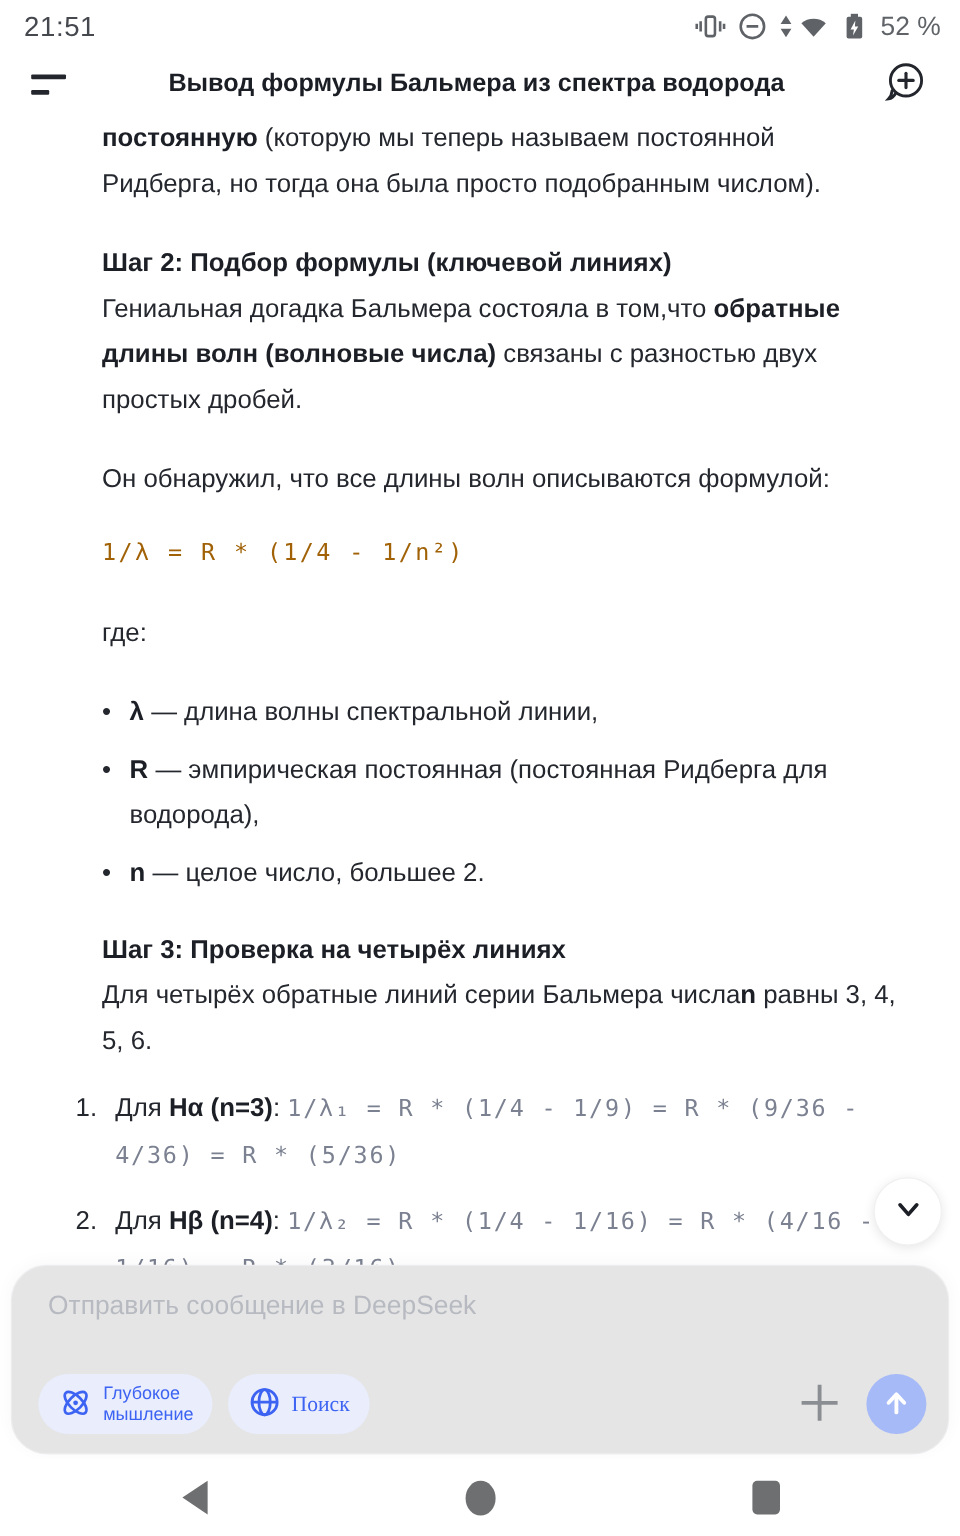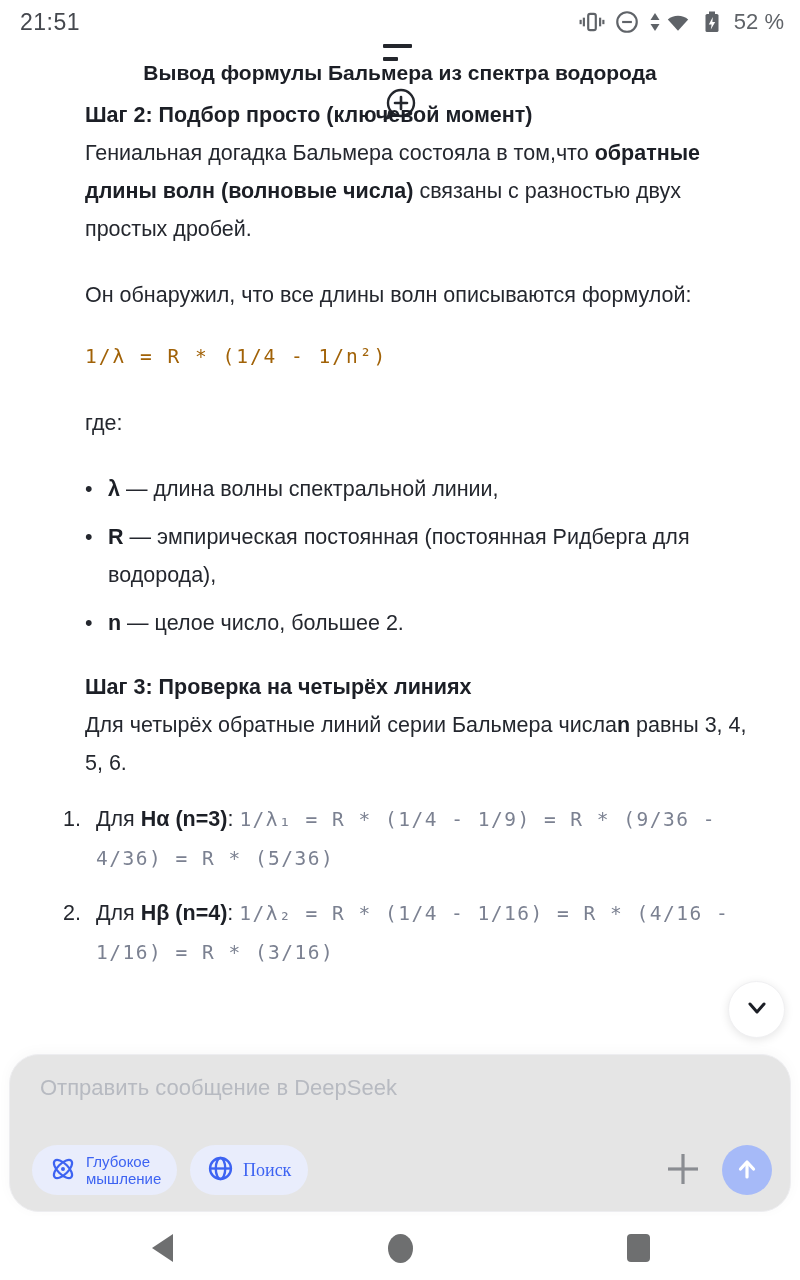--- a/index.html
+++ b/index.html
@@ -25,21 +25,20 @@
   .status-right svg { display: block; }
   .battery-percent { font-size: 22px; color: #5f6368; margin-left: 2px; }
 
   
   .app-header {
     height: 52px;
     display: flex;
     align-items: center;
     padding: 0 26px;
     margin-top: 6px;
-    flex-direction: column;
   }
   .menu-btn { width: 34px; display: flex; flex-direction: column; gap: 9px; cursor: pointer; background:none; border:none; }
   .menu-btn .bar1 { width: 29px; height: 4px; background: #23262c; border-radius: 1px; }
   .menu-btn .bar2 { width: 15px; height: 4px; background: #23262c; border-radius: 1px; }
   .app-title {
     flex: 1;
     text-align: center;
     font-size: 21px;
     font-weight: 700;
     color: #1b1e25;
@@ -247,22 +246,23 @@
         <path d="M10.5 28.5 C 9 31.5, 7 33, 4.5 33.3 C 6.5 31.2, 7.2 29, 7.4 26.5" fill="none" stroke="#23262c" stroke-width="2.4" stroke-linecap="round"></path>
         <line x1="19" y1="12" x2="19" y2="24" stroke="#23262c" stroke-width="2.6" stroke-linecap="round"></line>
         <line x1="13" y1="18" x2="25" y2="18" stroke="#23262c" stroke-width="2.6" stroke-linecap="round"></line>
       </svg>
     </span>
   </button>
 </div>
 
 <div class="chat-content">
 
-
-  <div class="heading">Шаг 2: Подбор просто (ключевой момент)</div>
+  <p class="para"><b>постоянную</b><span> (которую мы теперь называем постоянной Ридберга, но тогда она была просто подобранным числом).</span></p>
+
+  <div class="heading">Шаг 2: Подбор формулы (ключевой линиях)</div>
   <p class="para"><span>Гениальная догадка Бальмера состояла в том,что </span><b>обратные длины волн (волновые числа)</b><span> связаны с разностью двух простых дробей.</span></p>
 
   <p class="para">Он обнаружил, что все длины волн описываются формулой:</p>
 
   <div class="code-block">1/λ = R * (1/4 - 1/n²)</div>
 
   <p class="para">где:</p>
 
   <div class="bullet-list">
     <div class="bullet-item">

